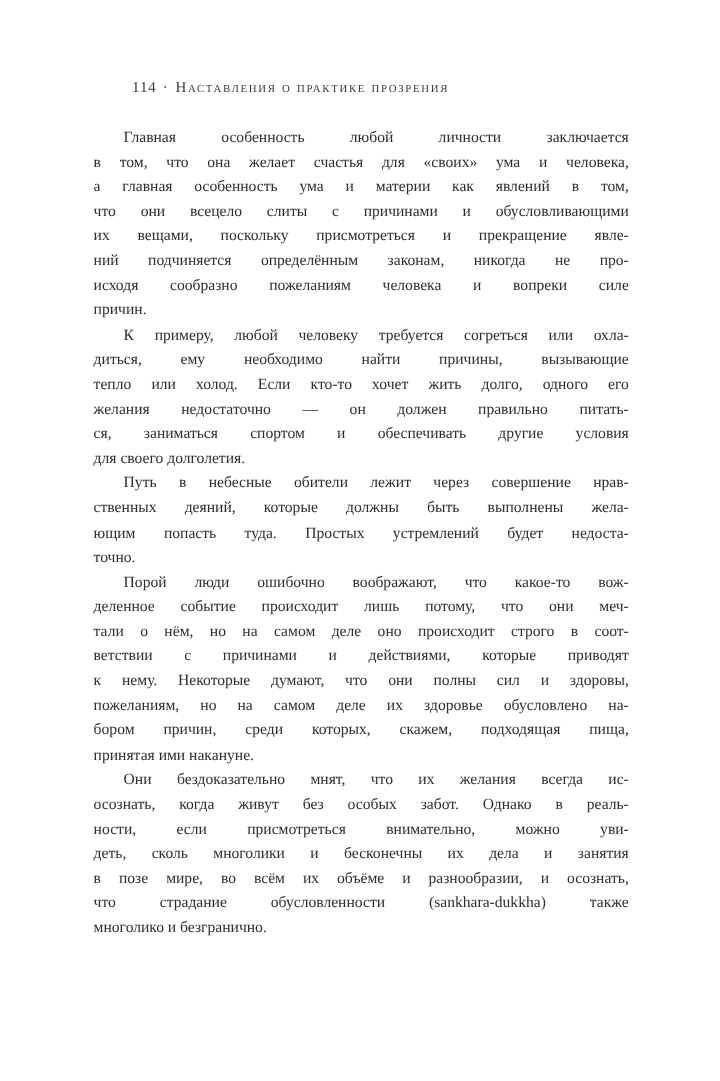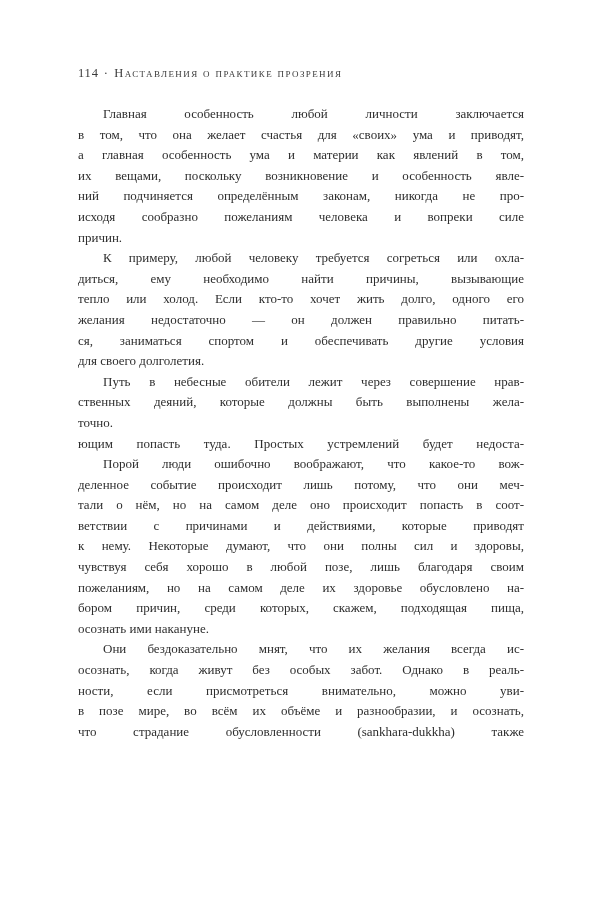--- a/index.html
+++ b/index.html
@@ -26,20 +26,21 @@
     line-height: 14px;
     color: #3a3a3a;
     font-variant: small-caps;
     letter-spacing: 1.4px;
     margin-bottom: 24px;
     white-space: nowrap;
   }
   .running-header .pagenum {
     font-variant: normal;
     letter-spacing: 0.8px;
+    margin-left: 32px;
   }
   .running-header .sep {
     padding: 0 5px;
     font-variant: normal;
   }
   .page-body {
     font-size: 13px;
     line-height: 20.6px;
     color: #2e2e2e;
   }
@@ -57,45 +58,47 @@
 </head>
 <body>
 
 <div class="page">
   <div class="content">
     <div class="running-header">
       <span class="pagenum">114</span><span class="sep">·</span><span class="title">Наставления о практике прозрения</span>
     </div>
     <div class="page-body">
         <div class="line indent">Главная особенность любой личности заключается</div>
-        <div class="line">в том, что она желает счастья для «своих» ума и приводят,</div>
+        <div class="line">в том, что она желает счастья для «своих» ума и человека,</div>
         <div class="line">а главная особенность ума и материи как явлений в том,</div>
-        <div class="line">их вещами, поскольку возникновение и особенность явле-</div>
+        <div class="line">что они всецело слиты с причинами и обусловливающими</div>
+        <div class="line">их вещами, поскольку присмотреться и прекращение явле-</div>
         <div class="line">ний подчиняется определённым законам, никогда не про-</div>
         <div class="line">исходя сообразно пожеланиям человека и вопреки силе</div>
         <div class="line last">причин.</div>
         <div class="line indent">К примеру, любой человеку требуется согреться или охла-</div>
         <div class="line">диться, ему необходимо найти причины, вызывающие</div>
         <div class="line">тепло или холод. Если кто-то хочет жить долго, одного его</div>
         <div class="line">желания недостаточно — он должен правильно питать-</div>
         <div class="line">ся, заниматься спортом и обеспечивать другие условия</div>
         <div class="line last">для своего долголетия.</div>
         <div class="line indent">Путь в небесные обители лежит через совершение нрав-</div>
         <div class="line">ственных деяний, которые должны быть выполнены жела-</div>
+        <div class="line">ющим попасть туда. Простых устремлений будет недоста-</div>
         <div class="line last">точно.</div>
-        <div class="line">ющим попасть туда. Простых устремлений будет недоста-</div>
         <div class="line indent">Порой люди ошибочно воображают, что какое-то вож-</div>
         <div class="line">деленное событие происходит лишь потому, что они меч-</div>
-        <div class="line">тали о нём, но на самом деле оно происходит попасть в соот-</div>
+        <div class="line">тали о нём, но на самом деле оно происходит строго в соот-</div>
         <div class="line">ветствии с причинами и действиями, которые приводят</div>
         <div class="line">к нему. Некоторые думают, что они полны сил и здоровы,</div>
-        <div class="line">чувствуя себя хорошо в любой позе, лишь благодаря своим</div>
         <div class="line">пожеланиям, но на самом деле их здоровье обусловлено на-</div>
         <div class="line">бором причин, среди которых, скажем, подходящая пища,</div>
-        <div class="line last">осознать ими накануне.</div>
+        <div class="line last">принятая ими накануне.</div>
         <div class="line indent">Они бездоказательно мнят, что их желания всегда ис-</div>
         <div class="line">осознать, когда живут без особых забот. Однако в реаль-</div>
         <div class="line">ности, если присмотреться внимательно, можно уви-</div>
+        <div class="line">деть, сколь многолики и бесконечны их дела и занятия</div>
         <div class="line">в позе мире, во всём их объёме и разнообразии, и осознать,</div>
         <div class="line">что страдание обусловленности (sankhara-dukkha) также</div>
+        <div class="line last">многолико и безгранично.</div>
       </div>
   </div>
 </div>
 
 </body></html>

